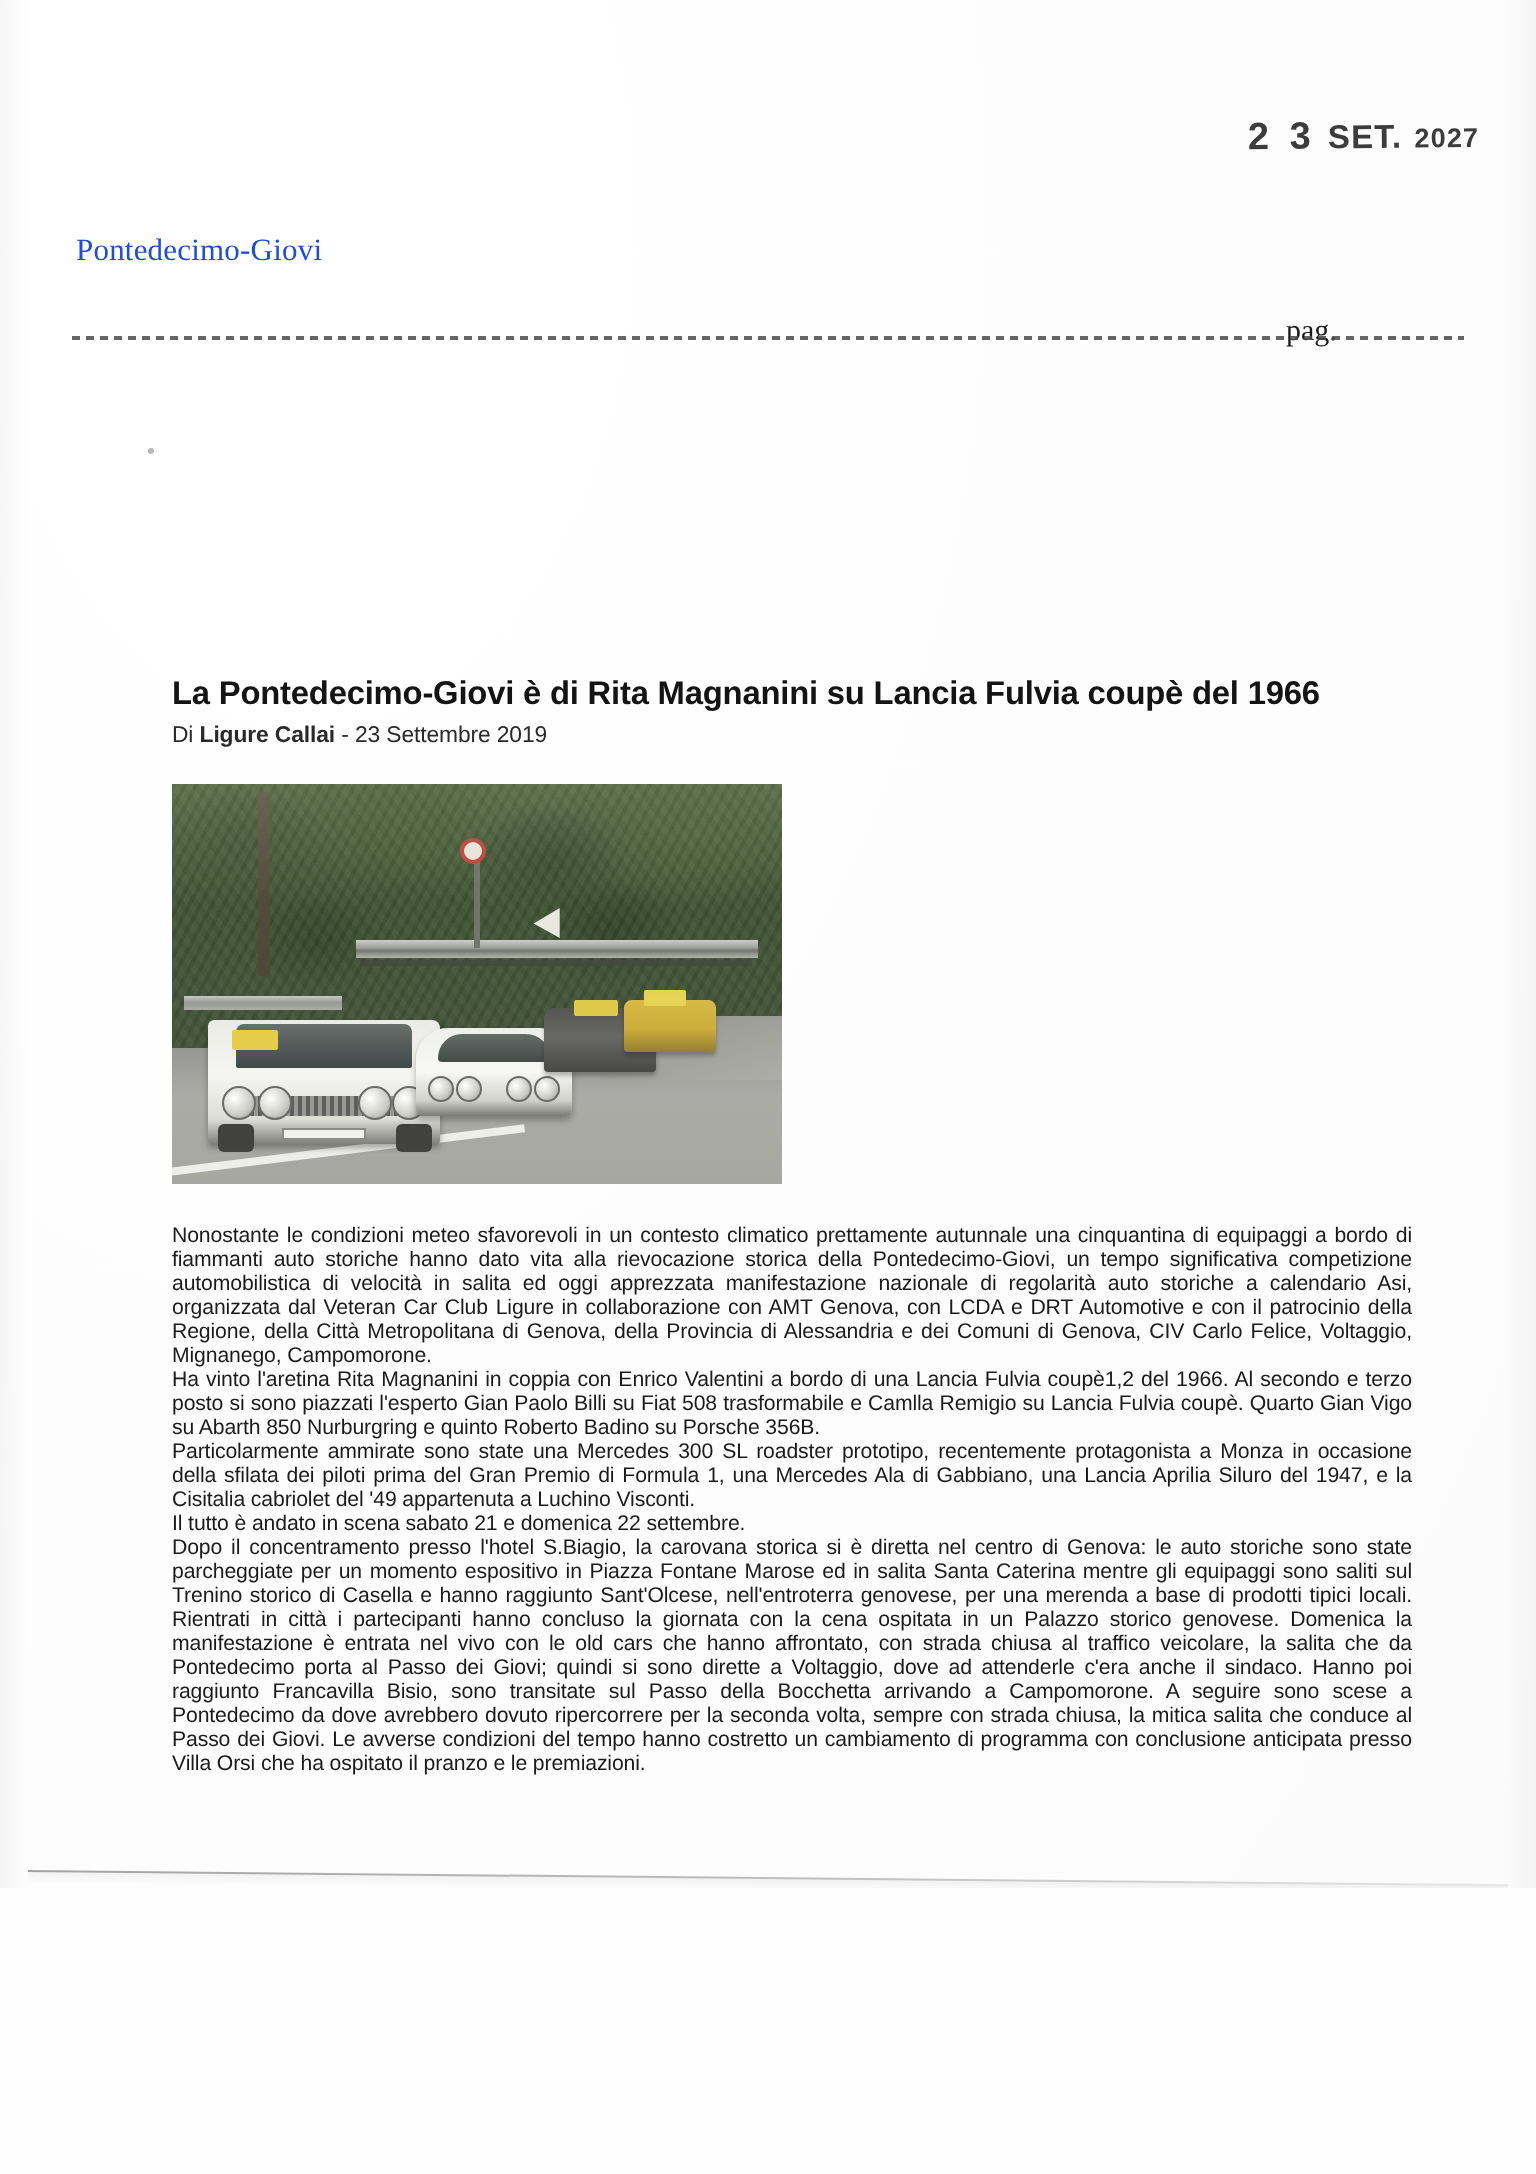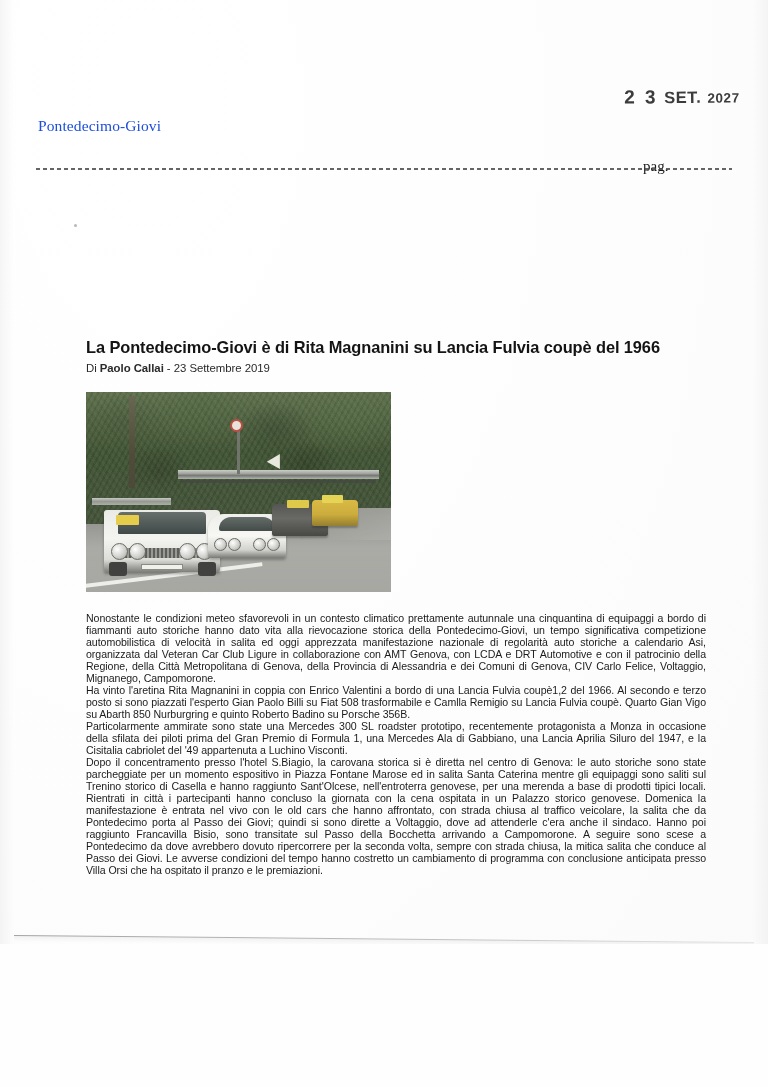--- a/index.html
+++ b/index.html
@@ -89,21 +89,20 @@
     gap: 6px;
     font-family: "Liberation Sans", sans-serif;
     font-weight: 700;
     color: #2e2e2e;
     transform: rotate(-0.6deg);
     opacity: 0.93;
   }
   .date-stamp .d-day {
     font-size: 19px;
     letter-spacing: 2.5px;
-    margin-top: 28px;
   }
   .date-stamp .d-month {
     font-size: 16.5px;
     letter-spacing: 0.6px;
   }
   .date-stamp .d-year {
     font-size: 13.5px;
     letter-spacing: 0.6px;
   }
 
@@ -505,21 +504,21 @@
   <div class="dashed-rule"></div>
 </div>
 
 <div class="speck"></div>
 
 <div class="article">
 
   <div class="article-title">La Pontedecimo-Giovi è di Rita Magnanini su Lancia Fulvia coupè del 1966</div>
 
   <div class="article-byline">
-    <span class="by-prefix">Di </span><span class="by-author">Paolo Callai</span><span class="by-sep"> - </span><span class="by-date">23 Settembre 2019</span>
+    <span class="by-prefix">Di </span><span class="by-author">Ligure Callai</span><span class="by-sep"> - </span><span class="by-date">23 Settembre 2019</span>
   </div>
 
   <div class="photo" title="Auto storiche in salita sulla Pontedecimo-Giovi, Lancia Fulvia coupè in testa">
     <div class="photo-inner">
       <div class="ph-forest"></div>
       <div class="ph-trunk"></div>
       <div class="ph-guardrail"></div>
       <div class="ph-guardrail-2"></div>
       <div class="ph-signpost"></div>
       <div class="ph-sign"></div>
@@ -559,18 +558,19 @@
 
       <div class="photo-haze"></div>
     </div>
   </div>
 </div>
 
 <div class="body-copy">
   <p>Nonostante le condizioni meteo sfavorevoli in un contesto climatico prettamente autunnale una cinquantina di equipaggi a bordo di fiammanti auto storiche hanno dato vita alla rievocazione storica della Pontedecimo-Giovi, un tempo significativa competizione automobilistica di velocità in salita ed oggi apprezzata manifestazione nazionale di regolarità auto storiche a calendario Asi, organizzata dal Veteran Car Club Ligure in collaborazione con AMT Genova, con LCDA e DRT  Automotive e con il patrocinio della Regione, della Città Metropolitana di Genova, della Provincia di Alessandria e dei Comuni di Genova, CIV Carlo Felice, Voltaggio, Mignanego, Campomorone.</p>
   <p>Ha vinto l'aretina  Rita Magnanini in coppia con  Enrico Valentini a bordo di una Lancia Fulvia coupè1,2 del 1966. Al secondo e terzo posto si sono piazzati l'esperto Gian Paolo Billi  su Fiat 508 trasformabile e Camlla Remigio su Lancia Fulvia coupè. Quarto Gian Vigo su Abarth 850 Nurburgring e quinto Roberto Badino su Porsche 356B.</p>
   <p>Particolarmente ammirate sono state una Mercedes 300 SL roadster prototipo, recentemente protagonista a Monza in occasione della sfilata dei piloti prima del Gran Premio di Formula 1, una Mercedes Ala di Gabbiano, una Lancia Aprilia Siluro del 1947, e la Cisitalia cabriolet del '49  appartenuta a Luchino Visconti.</p>
+  <p>Il tutto è andato in scena sabato 21 e domenica 22 settembre.</p>
   <p>Dopo il concentramento presso l'hotel S.Biagio, la carovana storica si è diretta nel centro di Genova: le auto storiche sono state parcheggiate per un momento espositivo in Piazza Fontane Marose ed in salita Santa Caterina mentre gli equipaggi sono saliti sul Trenino storico di Casella e hanno raggiunto  Sant'Olcese, nell'entroterra genovese, per una merenda a base di prodotti tipici locali. Rientrati in città  i partecipanti hanno concluso la giornata con la cena ospitata in un Palazzo storico genovese. Domenica la manifestazione è entrata nel vivo con le old cars che hanno affrontato, con strada chiusa al traffico veicolare, la salita che da Pontedecimo porta al Passo dei Giovi; quindi  si sono dirette a Voltaggio, dove ad attenderle c'era anche il sindaco. Hanno poi raggiunto Francavilla Bisio, sono transitate sul Passo della Bocchetta arrivando a  Campomorone. A seguire  sono scese a Pontedecimo da dove avrebbero dovuto ripercorrere  per la seconda volta, sempre con strada chiusa, la mitica salita  che conduce al Passo dei Giovi. Le avverse condizioni del tempo hanno costretto un cambiamento di programma con conclusione anticipata presso Villa Orsi che ha ospitato il pranzo e le premiazioni.</p>
 </div>
 
 <div class="fold-line"></div>
 <div class="fold-shadow"></div>
 <div class="bottom-blank"></div>
 
 </body></html>

